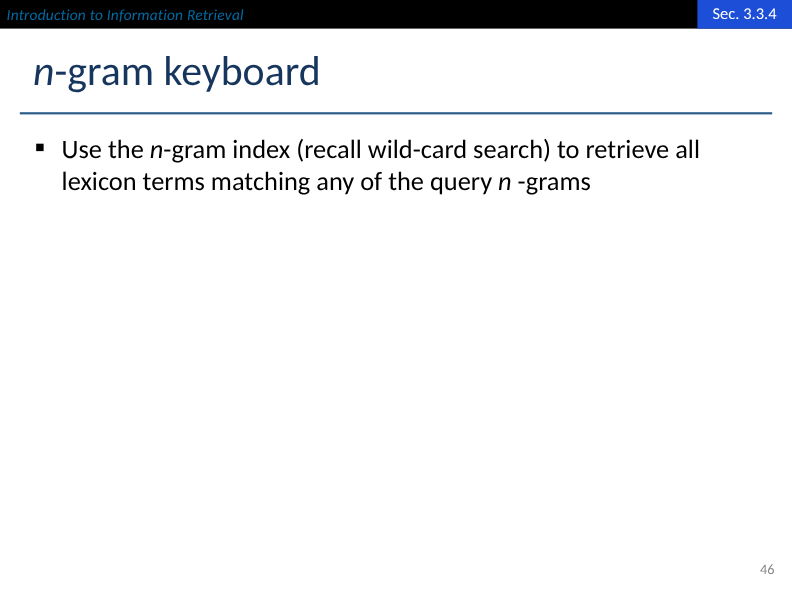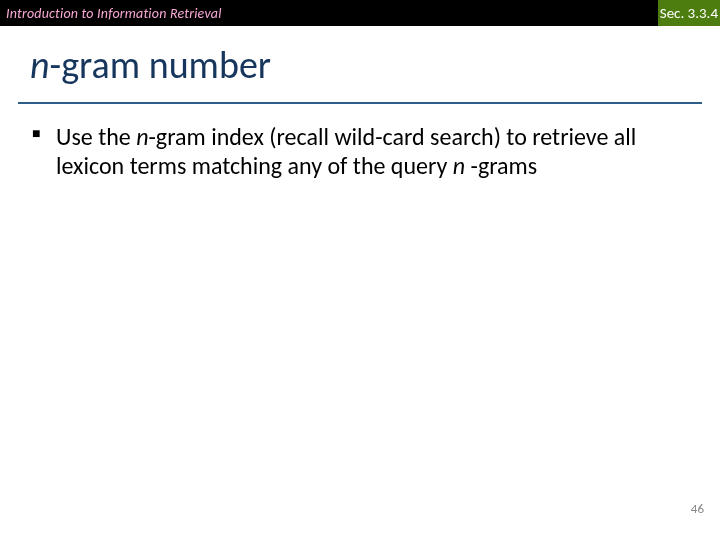--- a/index.html
+++ b/index.html
@@ -1,47 +1,47 @@
 <!DOCTYPE html>
 <html><head>
 <meta charset="utf-8">
 <style>
   * { margin: 0; padding: 0; box-sizing: border-box; }
   html, body { width: 720px; height: 540px; font-family: Calibri, Arial, sans-serif; background: #fff; overflow: hidden; }
   .slide { width: 720px; height: 540px; position: relative; background: #fff; }
   .topbar { width: 100%; height: 26px; background: #000; display: flex; align-items: center; justify-content: space-between; }
-  .topbar-left { color: #f9a8d4; font-style: italic; font-size: 14px; padding-left: 6px; letter-spacing: 0.2px; }
-  .topbar-right { background: #4d7c0f; color: #fff; font-size: 15px; height: 26px; display: flex; align-items: center; padding: 0 2px; }
+  .topbar-left { color: #0369a1; font-style: italic; font-size: 14px; padding-left: 6px; letter-spacing: 0.2px; }
+  .topbar-right { background: #1d4ed8; color: #fff; font-size: 15px; height: 26px; display: flex; align-items: center; padding: 0 14px; }
   .title-wrap { padding: 16px 30px 8px 30px; }
   .title { font-size: 38px; color: #17365d; font-weight: 400; }
   .title .n { font-style: italic; }
   .rule { border: none; border-top: 2px solid #2f5d8a; margin: 6px 18px 0 18px; }
   .body { padding: 18px 30px 0 30px; }
   ul.bullets { list-style: none; }
   ul.bullets > li { position: relative; padding-left: 26px; font-size: 24px; line-height: 1.22; color: #000; margin-bottom: 6px; }
   ul.bullets > li::before { content: "■"; position: absolute; left: 2px; top: 3px; font-size: 14px; color: #000; }
   ul.sub { list-style: none; margin-top: 10px; }
   ul.sub > li { position: relative; padding-left: 24px; font-size: 20px; line-height: 1.3; color: #000; }
   ul.sub > li::before { content: "■"; position: absolute; left: 2px; top: 3px; font-size: 12px; color: #000; }
   .it { font-style: italic; }
-  .pagenum { position: absolute; right: 16px; bottom: 24px; color: #8a8a8a; font-size: 13px; }
+  .pagenum { position: absolute; right: 16px; bottom: 14px; color: #8a8a8a; font-size: 13px; }
 </style>
 </head>
 <body>
 
 <div class="slide">
 
   <div class="topbar">
     <div class="topbar-left">Introduction to Information Retrieval</div>
     <div class="topbar-right">Sec. 3.3.4</div>
   </div>
 
   <div class="title-wrap">
     <h1 class="title">
-      <span class="n">n</span><span>-gram number</span>
+      <span class="n">n</span><span>-gram keyboard</span>
     </h1>
   </div>
   <hr class="rule">
 
   <div class="body">
     <ul class="bullets">
       <li>
         <span>Use the </span><span class="it">n</span><span>-gram index (recall wild-card search) to retrieve all lexicon terms matching any of the query </span><span class="it">n</span><span> -grams</span>
       </li>
     </ul>

